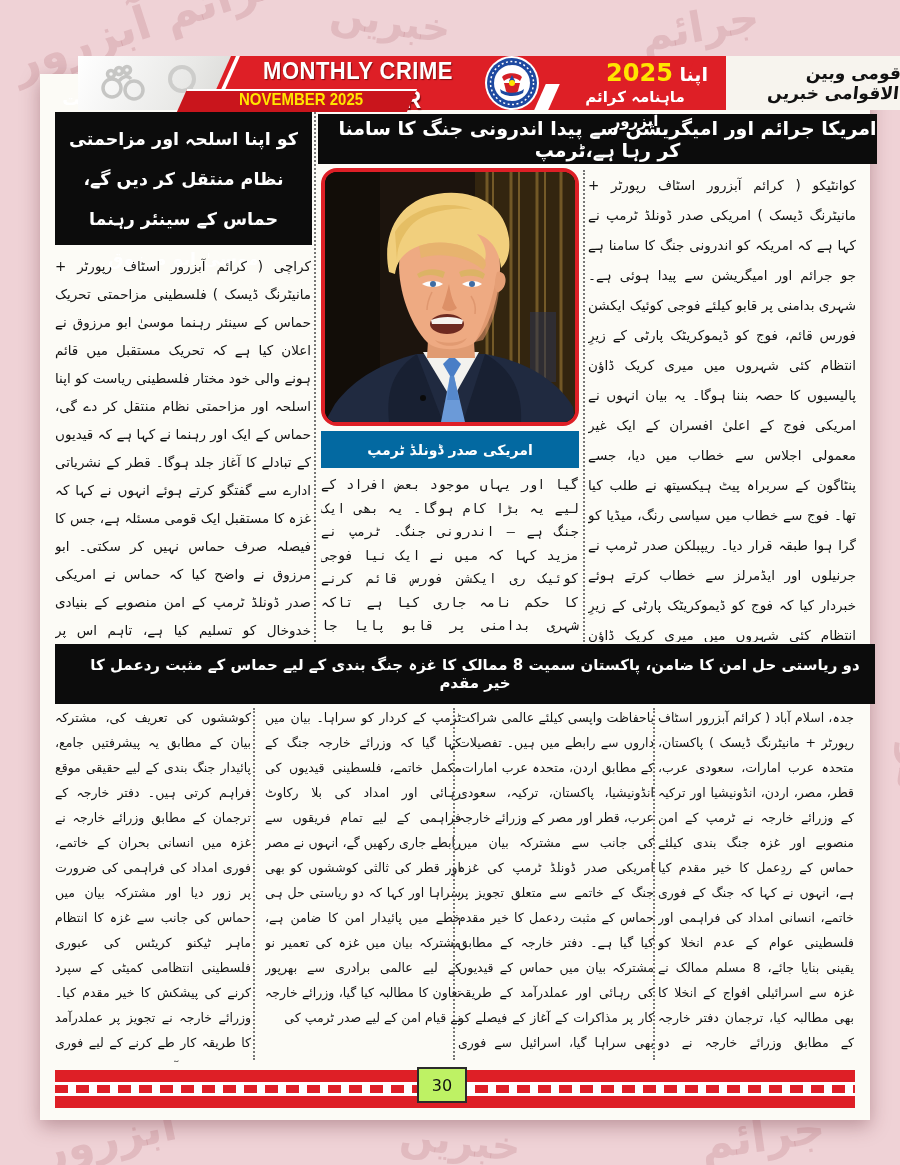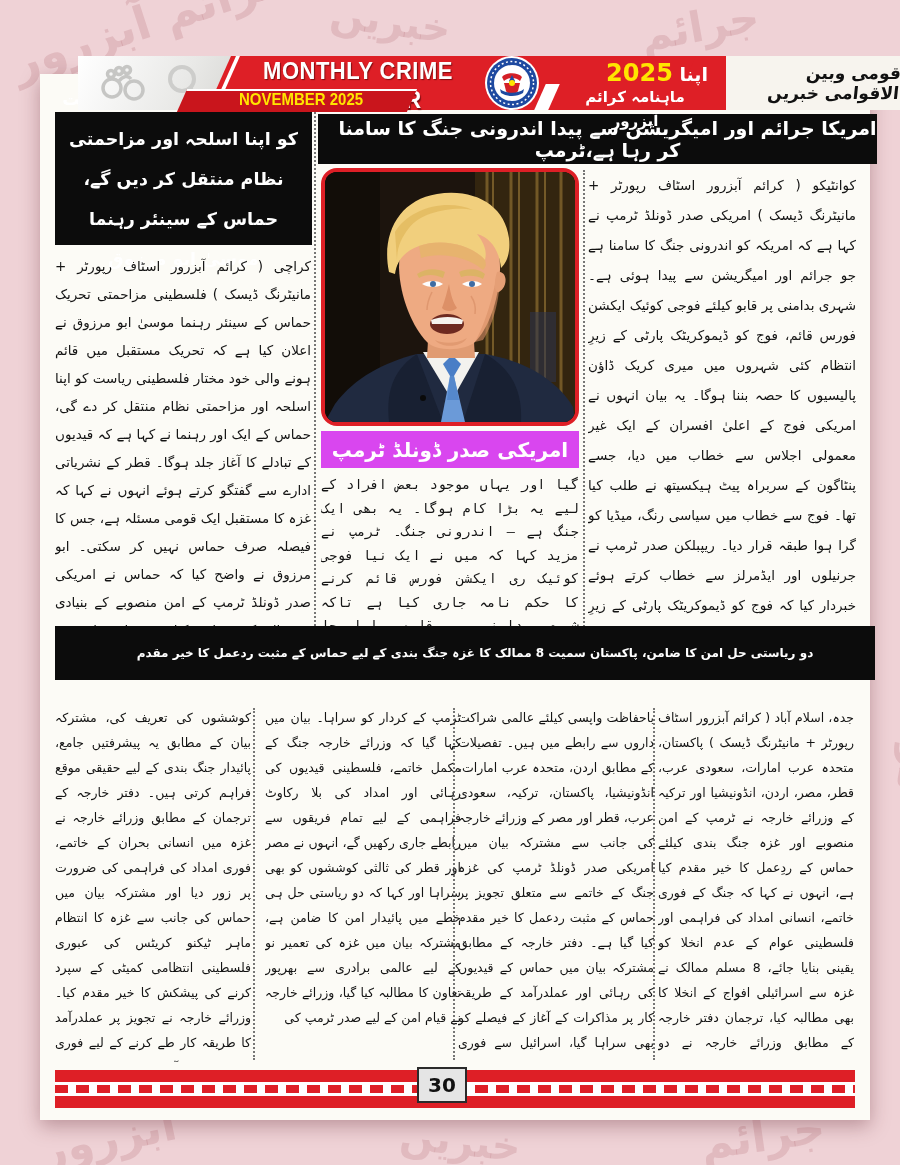--- a/index.html
+++ b/index.html
@@ -39,42 +39,42 @@
     color:#fff;font-weight:bold;font-size:15px;line-height:24px;}
   .hdr .sec-label{color:#111;font-weight:bold;font-size:17px;direction:rtl;transform:skewX(-6deg);}
   .logo-badge{position:absolute;left:406px;top:-1px;width:56px;height:56px;}
   .hdr-icons{position:absolute;left:12px;top:6px;width:150px;height:44px;}
   
   .blackbox{background:#0c0c0c;color:#fff;direction:rtl;text-align:center;
     display:flex;align-items:center;justify-content:center;font-weight:bold;padding-left:20px;}
   .hl-left{position:absolute;left:15px;top:38px;width:257px;height:133px;
     font-size:17.5px;line-height:40px;padding:0 6px;box-sizing:border-box;}
   .hl-trump{position:absolute;left:278px;top:40px;width:539px;height:50px;font-size:19px;}
-  .hl-wide{position:absolute;left:15px;top:552px;width:800px;height:54px;font-size:12px;}
+  .hl-wide{position:absolute;left:15px;top:570px;width:800px;height:60px;font-size:15px;}
   
   .ur-body{direction:rtl;text-align:justify;color:#141414;overflow:hidden;position:absolute;}
   .col-left{left:15px;top:178px;width:256px;height:390px;font-size:13.5px;line-height:28px;}
   .col-right{left:548px;top:96px;width:268px;height:472px;font-size:13.5px;line-height:30px;}
   .col-mid{left:281px;top:400px;width:258px;height:168px;font-size:13.5px;line-height:23.5px;font-family:Liberation Mono, monospace;}
   .bcol{top:631px;height:357px;width:196px;font-size:12.5px;line-height:25px;}
   .bcol1{left:618px;} .bcol2{left:418px;} .bcol3{left:218px;margin-left:7px;} .bcol4{left:15px;}
   .vsep{position:absolute;width:0;border-left:2px dotted #4a4a4a;opacity:.75;}
   
   .photo{position:absolute;left:281px;top:94px;width:258px;height:258px;
     border:4px solid #de1f26;border-radius:16px;overflow:hidden;background:#1c140d;box-sizing:border-box;}
-  .caption{position:absolute;left:281px;top:357px;width:258px;height:37px;background:#d946ef;
-    color:#fff;font-weight:bold;font-size:20px;display:flex;align-items:center;justify-content:center;direction:rtl;}
+  .caption{position:absolute;left:281px;top:357px;width:258px;height:37px;background:#0369a1;
+    color:#fff;font-weight:bold;font-size:14px;display:flex;align-items:center;justify-content:center;direction:rtl;}
   
   .botbar{position:absolute;left:15px;top:996px;width:800px;height:38px;background:#de1f26;}
   .botbar .dashes{position:absolute;left:0;top:12px;width:100%;height:14px;background:
     repeating-linear-gradient(90deg,#de1f26 0 13px,#ffffff 13px 21px);
     border-top:3px solid #fff;border-bottom:3px solid #fff;box-sizing:border-box;}
-  .pagenum{position:absolute;left:377px;top:993px;width:46px;height:32px;background:#e5e5e5;
+  .pagenum{position:absolute;left:377px;top:993px;width:46px;height:32px;background:#bef264;
     border:2px solid #2b2b2b;display:flex;align-items:center;justify-content:center;
-    font-weight:bold;font-size:20px;color:#111;font-family:"DejaVu Sans",sans-serif;}
+    font-weight:normal;font-size:16px;color:#111;font-family:"DejaVu Sans",sans-serif;}
 </style>
 </head>
 <body>
 
 <div class="bg-motif" style="left:6px;top:-6px;font-size:46px;transform:rotate(-18deg);">کرائم آبزرور</div>
 <div class="bg-motif" style="left:330px;top:-2px;font-size:40px;transform:rotate(8deg);">خبریں</div>
 <div class="bg-motif" style="left:640px;top:2px;font-size:42px;transform:rotate(-10deg);">جرائم</div>
 
 <div class="bg-motif" style="left:866px;top:720px;font-size:38px;transform:rotate(100deg);">کرائم</div>
 <div class="bg-motif" style="left:40px;top:1112px;font-size:44px;transform:rotate(-12deg);">آبزرور</div>

